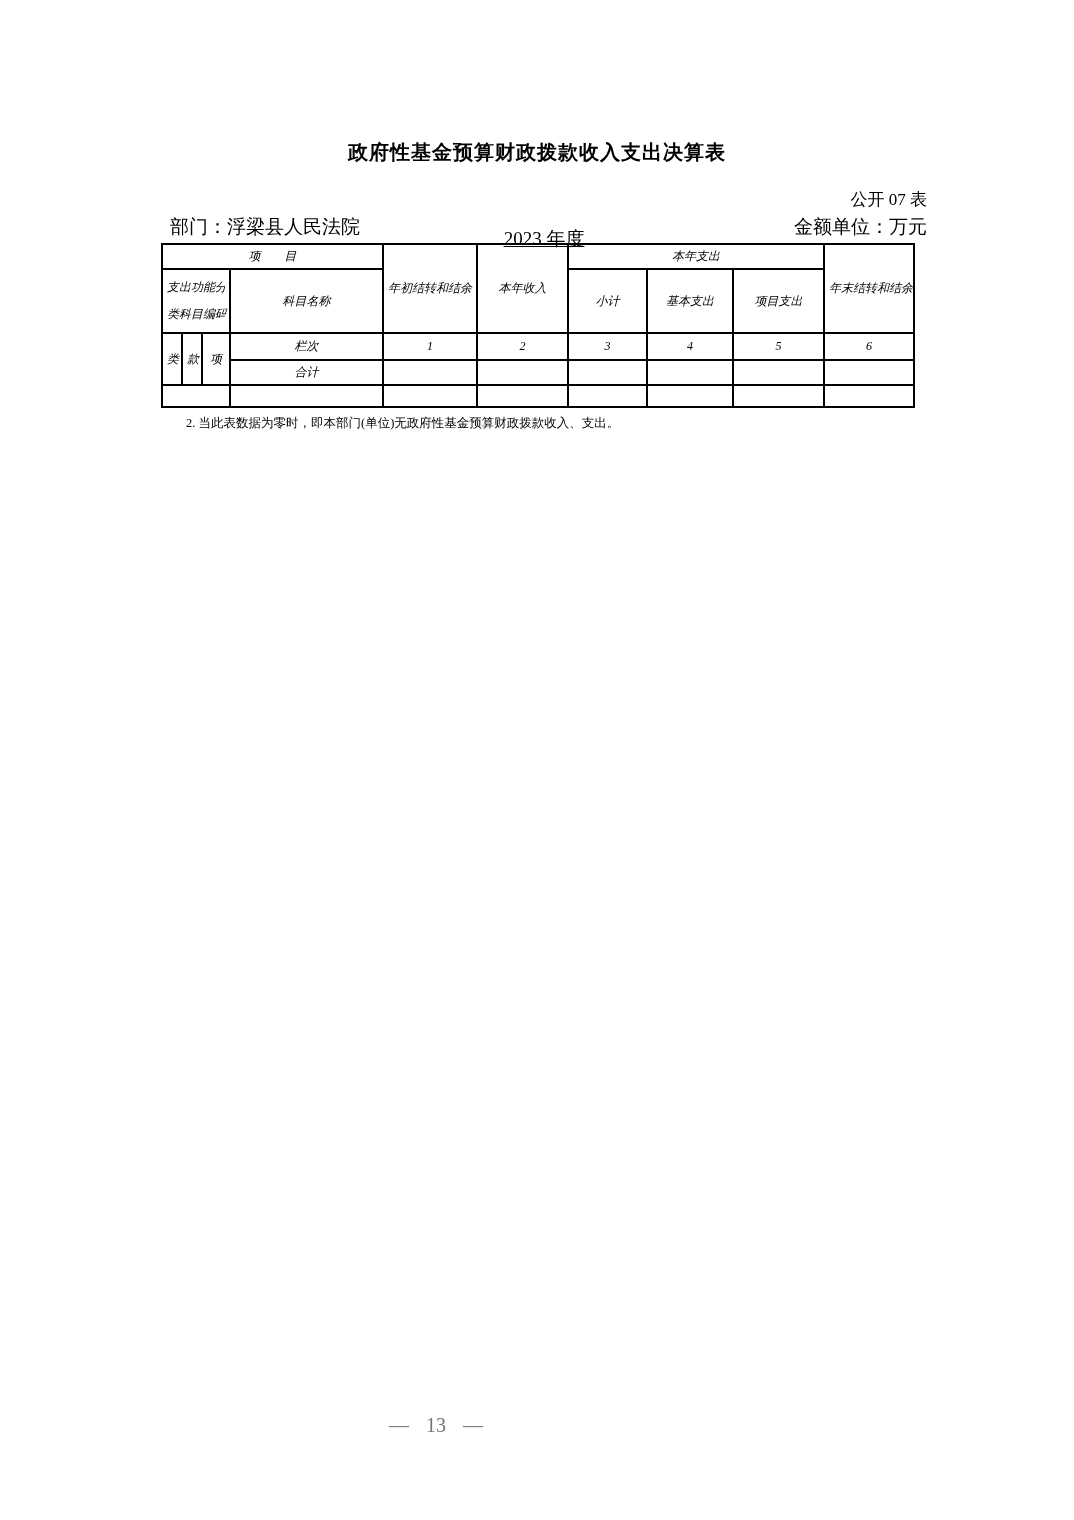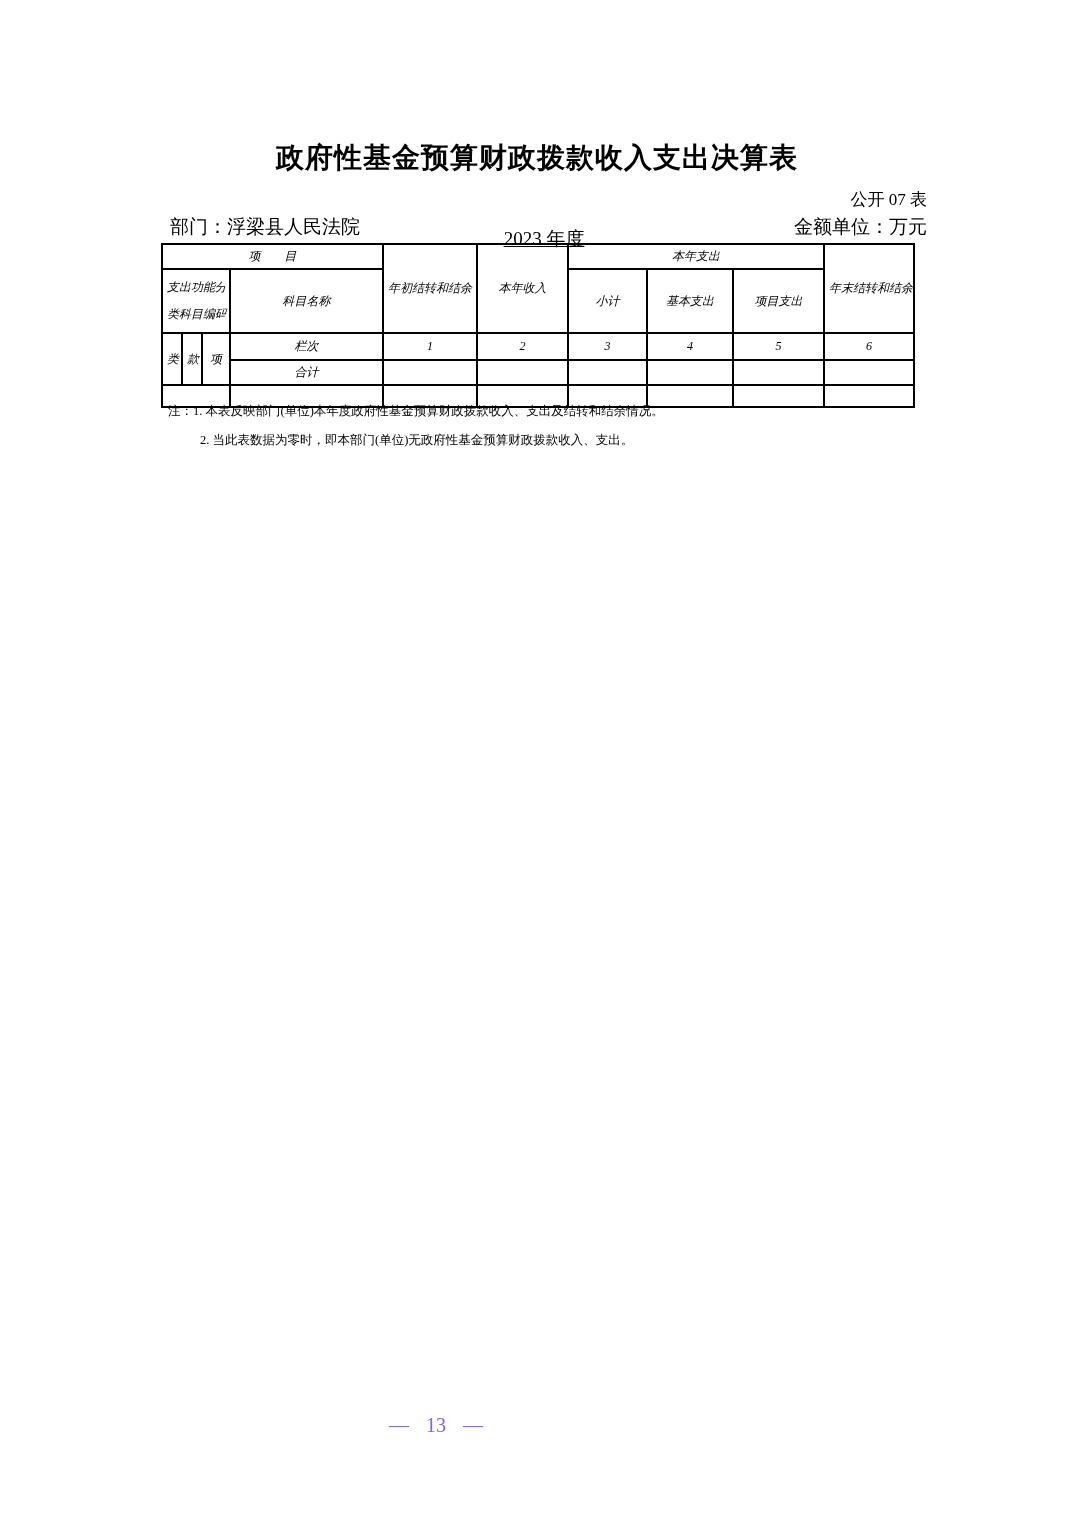--- a/index.html
+++ b/index.html
@@ -14,21 +14,21 @@
   }
 
   .doc-title {
     position: absolute;
     top: 139px;
     left: 0;
     width: 1074px;
     text-align: center;
     font-family: "Liberation Sans", "DejaVu Sans", sans-serif;
     font-weight: bold;
-    font-size: 28px;
+    font-size: 20px;
     letter-spacing: 1px;
     white-space: nowrap;
   }
 
   .table-code {
     position: absolute;
     top: 188px;
     left: 161px;
     width: 766px;
     text-align: right;
@@ -78,31 +78,31 @@
 
   .fn-line { line-height: 27px; }
 
   .notes {
     position: absolute;
     top: 403px;
     left: 168px;
     width: 700px;
     font-size: 12.5px;
   }
-  .note-line-2 { margin-top: 12px; margin-left: 32px; }
+  .note-line-2 { margin-top: 12px; margin-left: 18px; }
 
   .page-number {
     position: absolute;
     top: 1414px;
     left: 0;
     width: 872px;
     text-align: center;
     font-size: 20px;
     word-spacing: 12px;
-    color: #8b5cf6;
+    color: #737373;
   }
 </style>
 </head>
 <body>
 
 <div class="doc-title">政府性基金预算财政拨款收入支出决算表</div>
 
 <div class="table-code">公开 07 表</div>
 
 <div class="meta-row">
@@ -170,17 +170,16 @@
       <td></td>
       <td></td>
       <td></td>
       <td></td>
       <td></td>
     </tr>
   </tbody>
 </table>
 
 <div class="notes">
-  <div class="note-line-1">注：1. 本表反映部门(单位)本年度政府性基金预算财政拨款收入、支出及结转和结余情况。</div>
   <div class="note-line-2">2. 当此表数据为零时，即本部门(单位)无政府性基金预算财政拨款收入、支出。</div>
 </div>
 
 <div class="page-number">— 13 —</div>
 
 </body></html>

